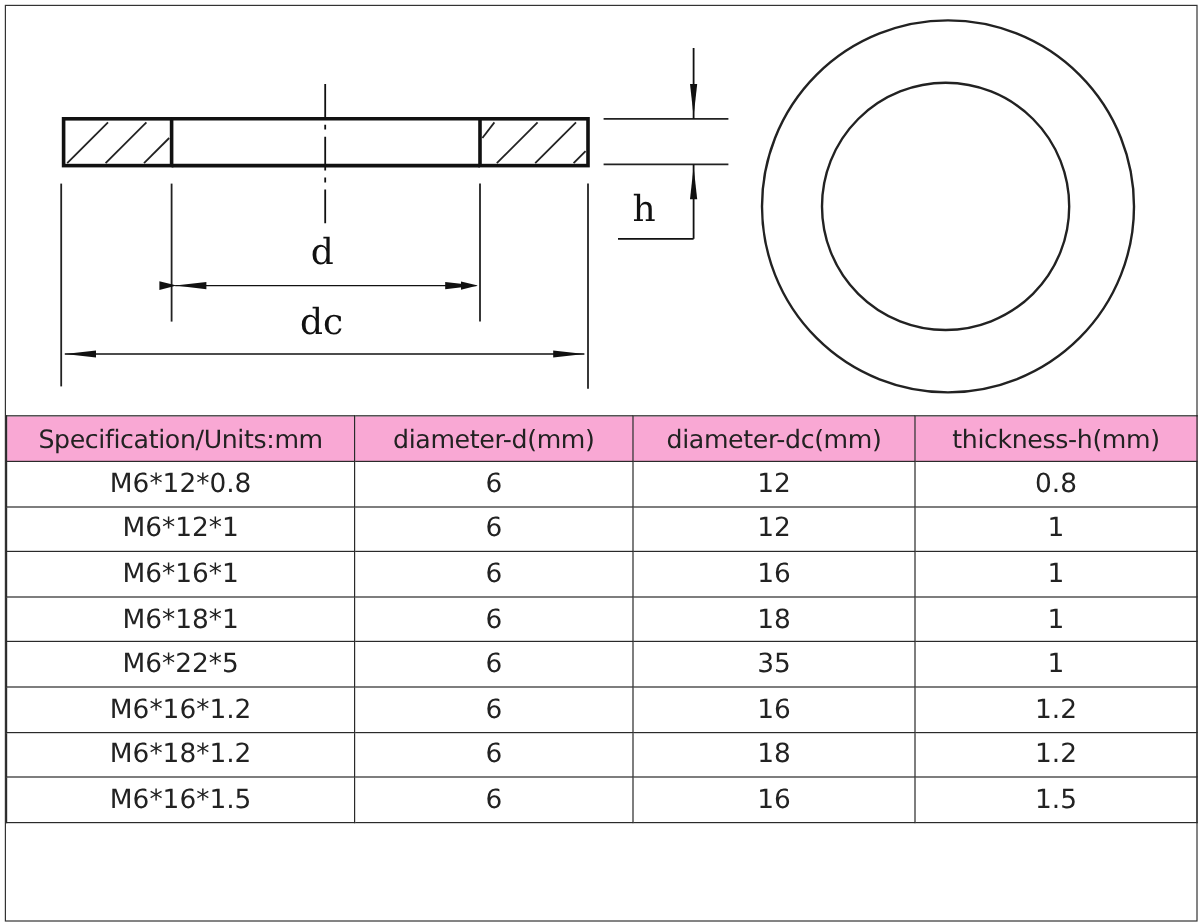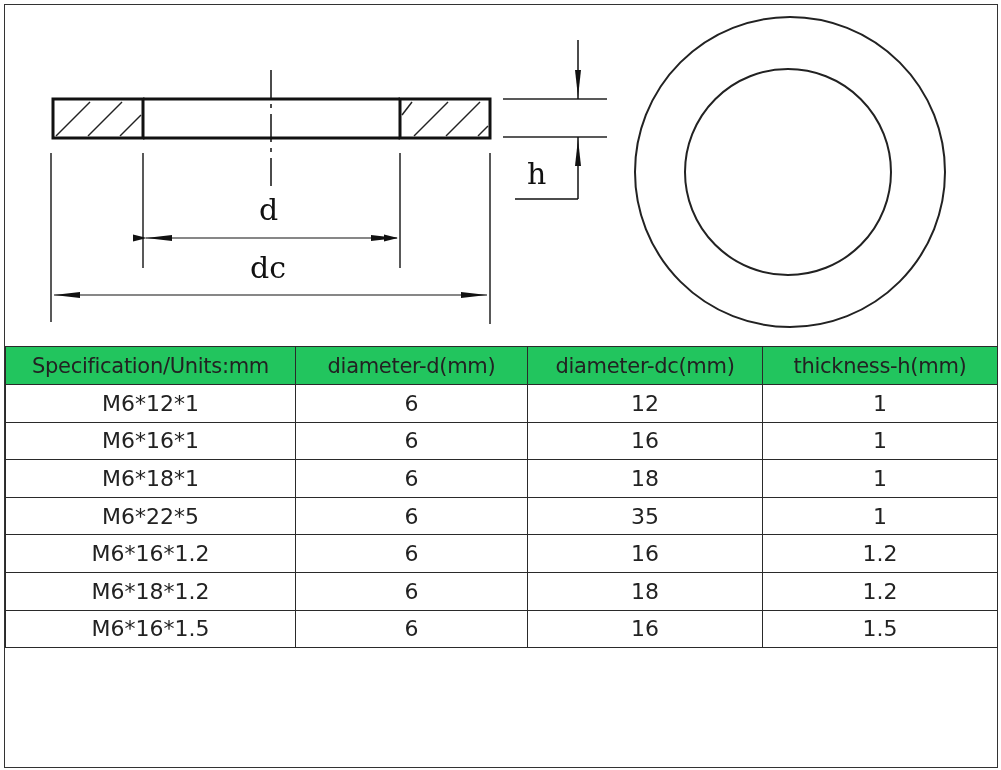--- a/index.html
+++ b/index.html
@@ -1,21 +1,21 @@
 <!DOCTYPE html>
 <html><head>
 <meta charset="utf-8">
 <style>
   html, body { margin:0; padding:0; background:#ffffff; }
   body { width:1001px; height:770px; position:relative; overflow:hidden; font-family:"DejaVu Sans", sans-serif; }
   .frame { position:absolute; left:4px; top:4px; width:994px; height:764px; border:1px solid #333; box-sizing:border-box; }
   .drawing { position:absolute; left:0; top:0; width:1001px; height:345px; }
   .spec-table { position:absolute; left:5px; top:346px; width:992px; border-collapse:collapse; table-layout:fixed; }
   .spec-table th, .spec-table td { border:1.5px solid #2a2a2a; text-align:center; padding:0; color:#222; }
-  .spec-table th { background:#22c55e; height:37px; font-weight:normal; font-size:21px; letter-spacing:-0.3px; }
+  .spec-table th { background:#f9a8d4; height:37px; font-weight:normal; font-size:21px; letter-spacing:-0.3px; }
   .spec-table td { height:36.6px; font-size:22px; }
   .lbl { font-family:"DejaVu Serif", serif; font-size:30px; fill:#111; }
 </style>
 </head>
 <body>
 
 <div class="frame"></div>
 
 <svg class="drawing" width="1001" height="345" viewBox="0 0 1001 345">
   <defs>
@@ -81,20 +81,26 @@
   <thead>
     <tr>
       <th>Specification/Units:mm</th>
       <th>diameter-d(mm)</th>
       <th>diameter-dc(mm)</th>
       <th>thickness-h(mm)</th>
     </tr>
   </thead>
   <tbody>
     <tr>
+      <td>M6*12*0.8</td>
+      <td>6</td>
+      <td>12</td>
+      <td>0.8</td>
+    </tr>
+    <tr>
       <td>M6*12*1</td>
       <td>6</td>
       <td>12</td>
       <td>1</td>
     </tr>
     <tr>
       <td>M6*16*1</td>
       <td>6</td>
       <td>16</td>
       <td>1</td>

